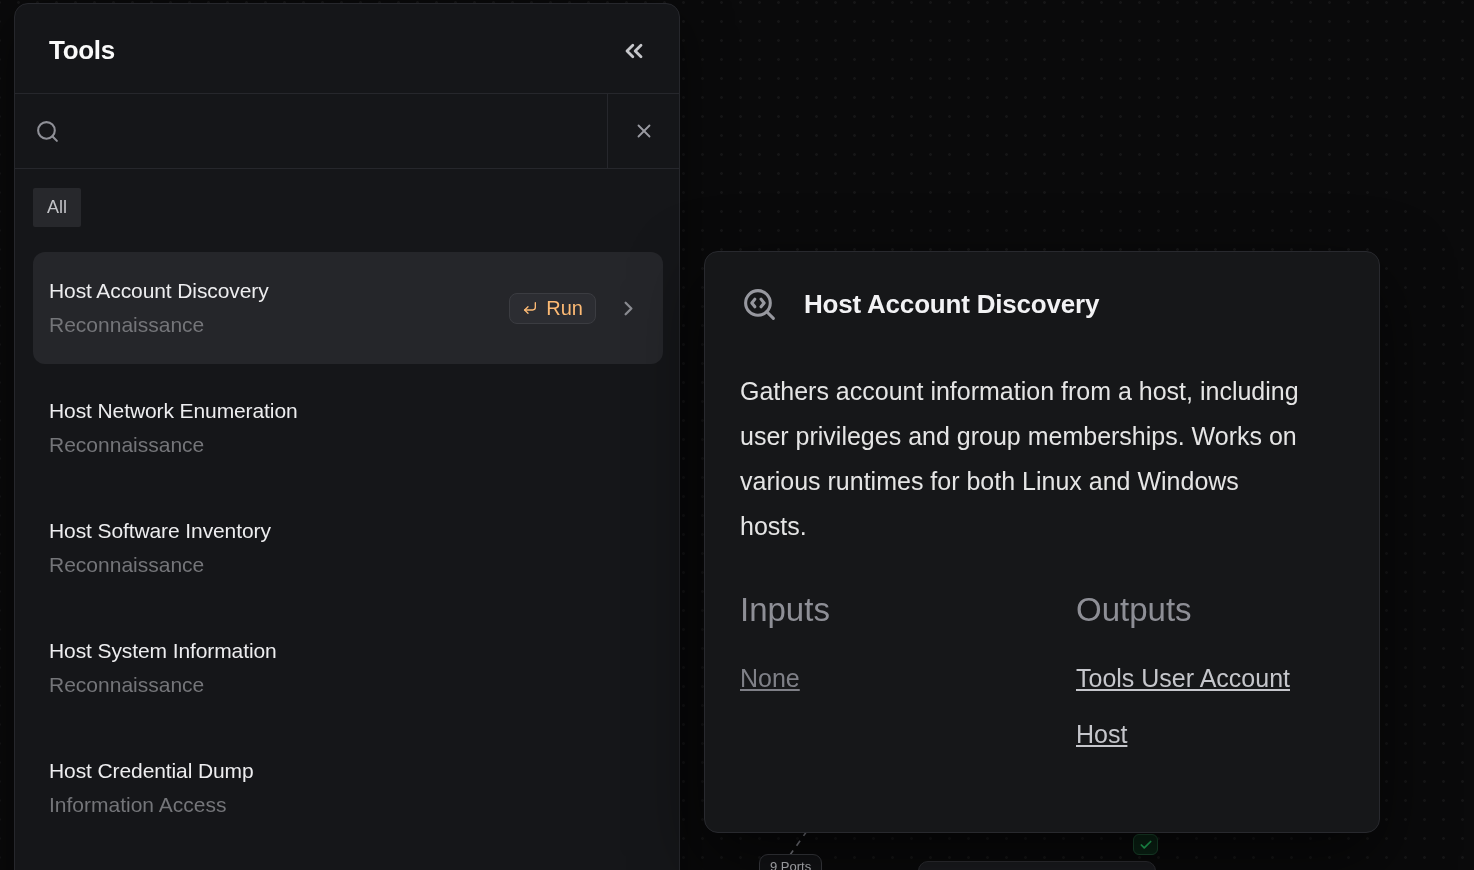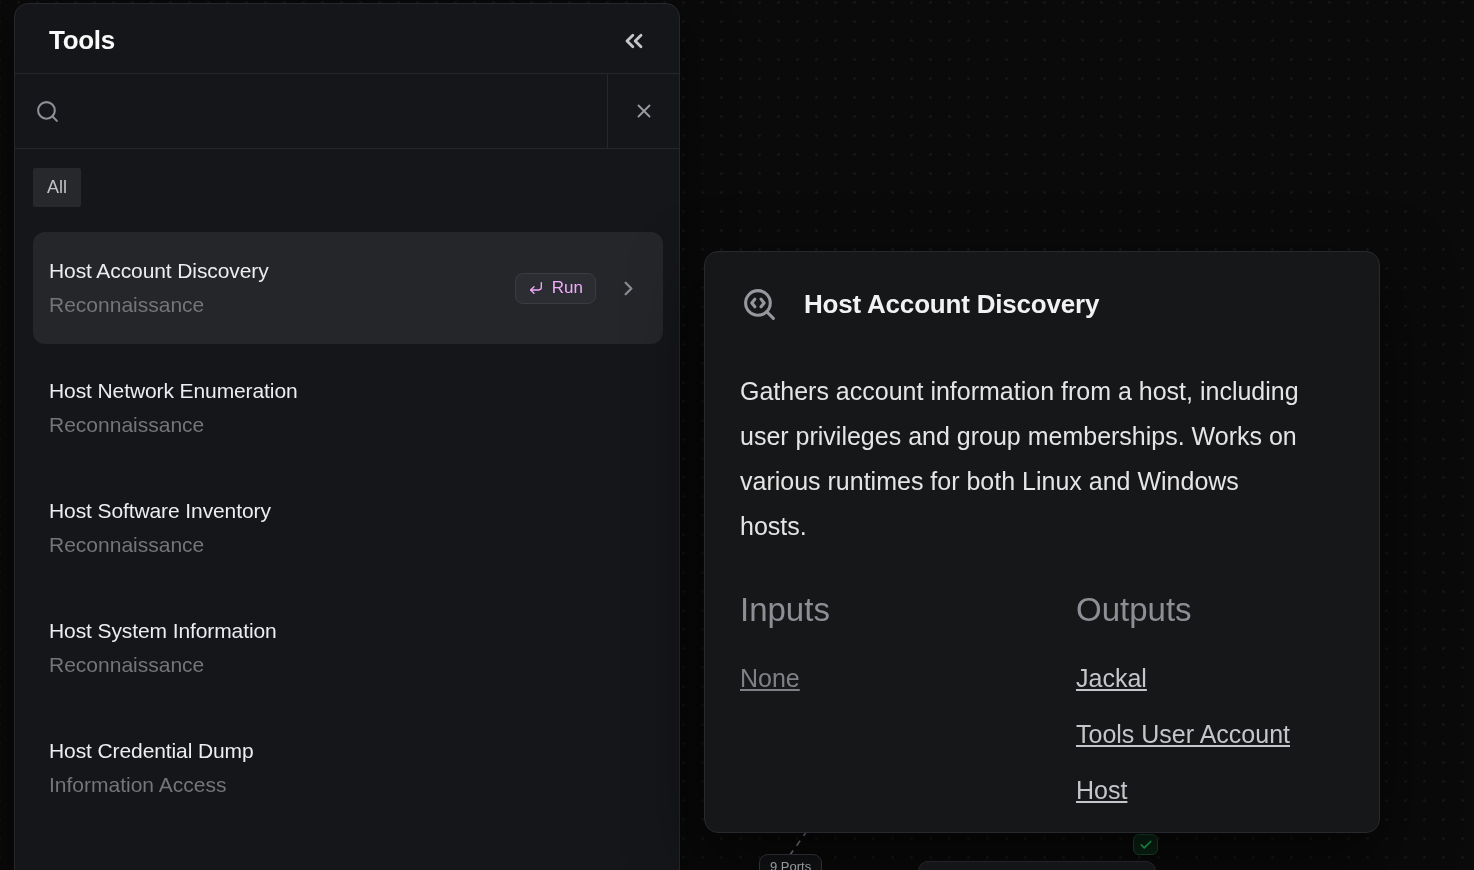--- a/index.html
+++ b/index.html
@@ -10,39 +10,39 @@
     background-image:radial-gradient(circle, rgba(255,255,255,0.05) 1.3px, transparent 1.5px);
     background-size:19px 19px;background-position:9px 12px;
     font-family:"Liberation Sans", sans-serif;
   }
   
   .tools-panel{
     position:absolute;left:14px;top:3px;width:666px;height:897px;
     background:#151619;border:1px solid #26272c;border-radius:14px;
     box-shadow:0 18px 50px rgba(0,0,0,.55);
   }
-  .panel-header{height:70px;display:flex;align-items:center;padding:4px 28px 0 34px;border-bottom:1px solid #26272c;}
+  .panel-header{height:90px;display:flex;align-items:center;padding:4px 28px 0 34px;border-bottom:1px solid #26272c;}
   .panel-title{font-size:26px;font-weight:700;color:#fafafa;letter-spacing:-0.3px;}
   .collapse-btn{margin-left:auto;width:34px;height:34px;display:flex;align-items:center;justify-content:center;background:none;border:none;padding:0;color:#c6c7cb;cursor:pointer;}
   .search-row{height:75px;display:flex;border-bottom:1px solid #26272c;}
   .search-field{flex:1;display:flex;align-items:center;gap:19px;padding:0 16px 0 20px;border-right:1px solid #26272c;}
   .search-field svg{flex:none;color:#8f9097;}
   .search-input{flex:1;background:transparent;border:none;outline:none;font-family:"Liberation Sans",sans-serif;font-size:21px;color:#e4e4e7;padding:0;}
   .search-input::placeholder{color:#7f8089;}
   .clear-btn{width:71px;display:flex;align-items:center;justify-content:center;background:none;border:none;padding:0;color:#9a9ba2;cursor:pointer;}
   .filter-row{padding:19px 0 0 18px;}
   .chip{display:inline-block;padding:9px 14px;background:#27282c;border-radius:2px;font-size:18px;color:#c2c3c7;cursor:pointer;}
   .tool-list{padding:25px 16px 0 18px;display:flex;flex-direction:column;gap:8px;}
   .tool-item{height:112px;border-radius:12px;display:flex;align-items:center;padding:0 23px 0 16px;cursor:pointer;}
   .tool-item.selected{background:#25262a;}
   .tool-text{display:flex;flex-direction:column;}
   .tool-name{font-size:21px;color:#ededef;line-height:1.05;margin-bottom:11px;letter-spacing:-0.1px;}
   .tool-cat{font-size:21px;color:#747579;line-height:1.05;}
   .tool-actions{margin-left:auto;display:flex;align-items:center;gap:21px;}
-  .run-btn{display:inline-flex;align-items:center;gap:8px;height:31px;padding:0 12px;background:#2c2d32;border:1px solid #3b3c41;border-radius:8px;color:#f0abfc;font-size:17px;font-family:"Liberation Sans",sans-serif;cursor:pointer;}
+  .run-btn{display:inline-flex;align-items:center;gap:8px;height:31px;padding:0 12px;background:#2c2d32;border:1px solid #3b3c41;border-radius:8px;color:#fdba74;font-size:20px;font-family:"Liberation Sans",sans-serif;cursor:pointer;}
   .chev-right{color:#8a8b91;cursor:pointer;}
   
   .detail-card{
     position:absolute;left:704px;top:251px;width:676px;height:582px;
     background:#161719;border:1px solid #28292e;border-radius:14px;
     box-shadow:0 26px 70px rgba(0,0,0,.6);
   }
   .detail-header{display:flex;align-items:center;gap:26px;padding:34px 36px 0 36px;}
   .detail-icon{color:#97989f;flex:none;}
   .detail-title{font-size:26px;font-weight:600;color:#f2f2f4;letter-spacing:-0.2px;}
@@ -180,20 +180,19 @@
       <span class="detail-title">Host Account Discovery</span>
     </div>
     <div class="detail-desc">Gathers account information from a host, including user privileges and group memberships. Works on various runtimes for both Linux and Windows hosts.</div>
     <div class="io-grid">
       <div class="io-col inputs">
         <div class="io-label">Inputs</div>
         <div class="io-value">None</div>
       </div>
       <div class="io-col outputs">
         <div class="io-label">Outputs</div>
-        <div class="io-value">Jackal</div>
         <div class="io-value">Tools User Account</div>
         <div class="io-value">Host</div>
       </div>
     </div>
   </div>
 
 </div>
 
 </body></html>

